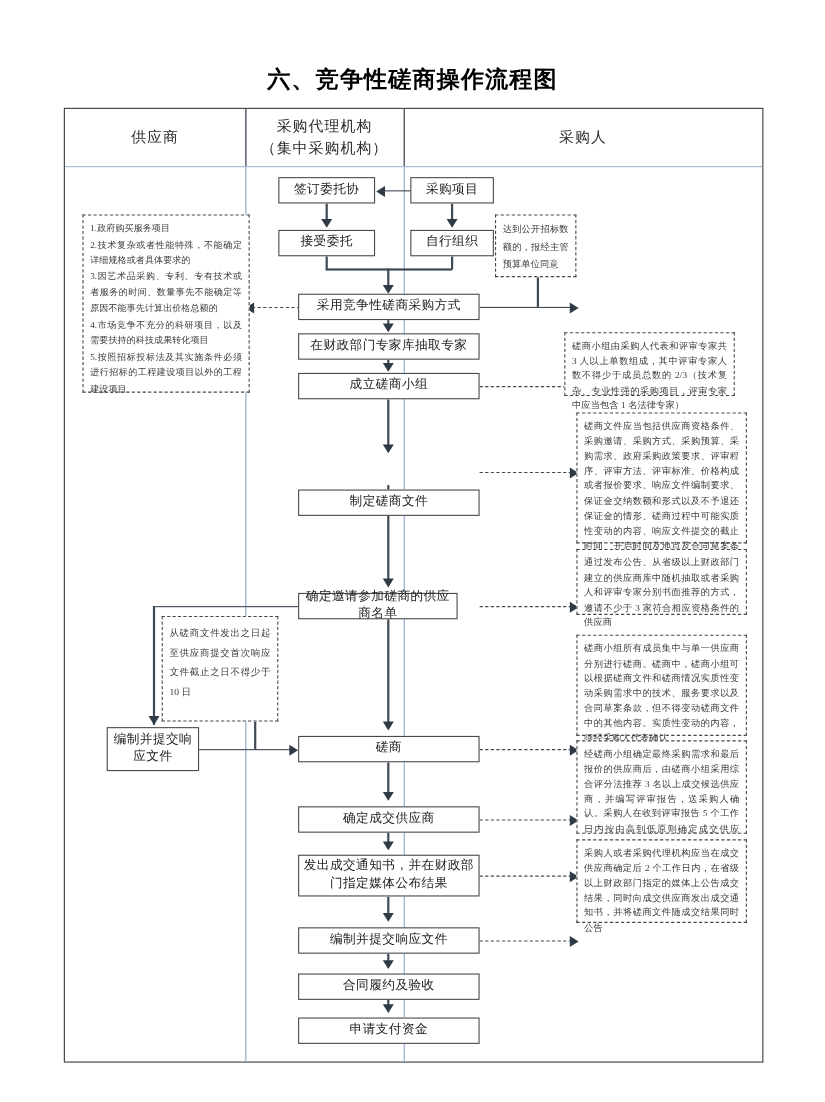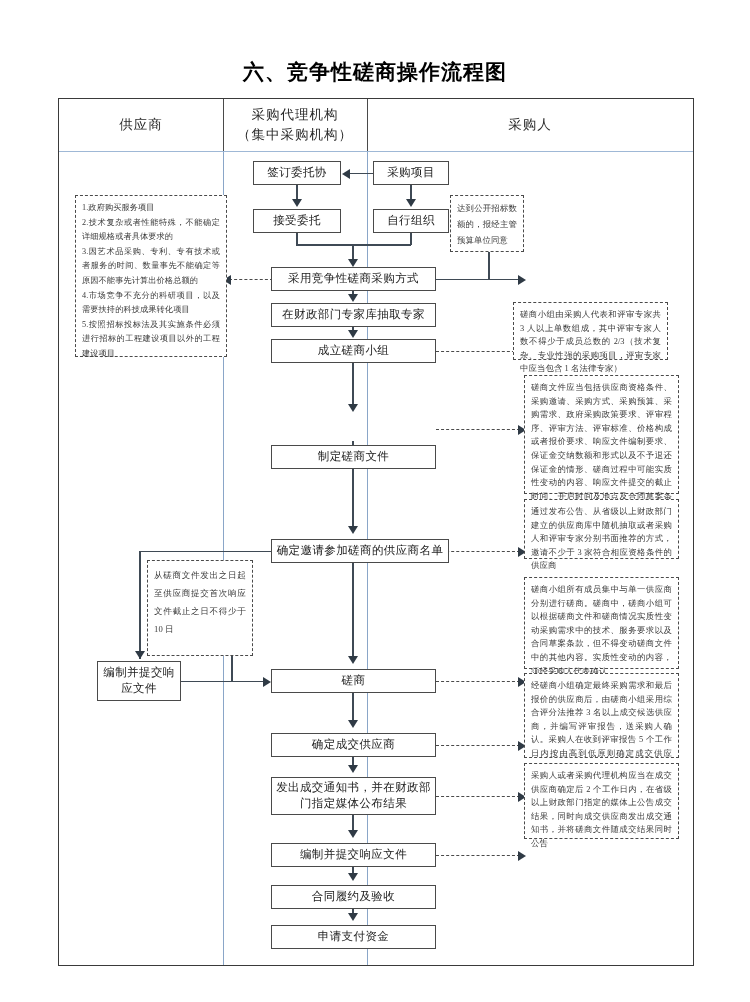--- a/index.html
+++ b/index.html
@@ -227,21 +227,21 @@
   <div class="ln dash-h" style="left:377px; top:252px; width:84px;"></div>
   <div class="arw right" style="left:459px; top:248px;"></div>
 
   <div class="node" style="left:212px; top:318px; width:165px; height:24px;margin-top:28px;">制定磋商文件</div>
   <div class="ln v" style="left:293px; top:264px; height:42px;"></div>
   <div class="arw down" style="left:289px; top:305px;"></div>
 
   <div class="ln dash-h" style="left:377px; top:330px; width:84px;"></div>
   <div class="arw right" style="left:459px; top:326px;"></div>
 
-  <div class="node" style="left:212px; top:440px; width:178px; height:24px;">确定邀请参加磋商的供应商名单</div>
+  <div class="node" style="left:212px; top:440px; width:145px; height:24px;">确定邀请参加磋商的供应商名单</div>
   <div class="ln v" style="left:293px; top:342px; height:86px;"></div>
   <div class="arw down" style="left:289px; top:427px;"></div>
 
   <div class="ln dash-h" style="left:377px; top:452px; width:84px;"></div>
   <div class="arw right" style="left:459px; top:448px;"></div>
 
   <div class="ln h" style="left:80px; top:451.5px; width:134px;"></div>
   <div class="ln v" style="left:80px; top:451.5px; height:108px;"></div>
   <div class="arw down" style="left:76px; top:552px;"></div>
 

